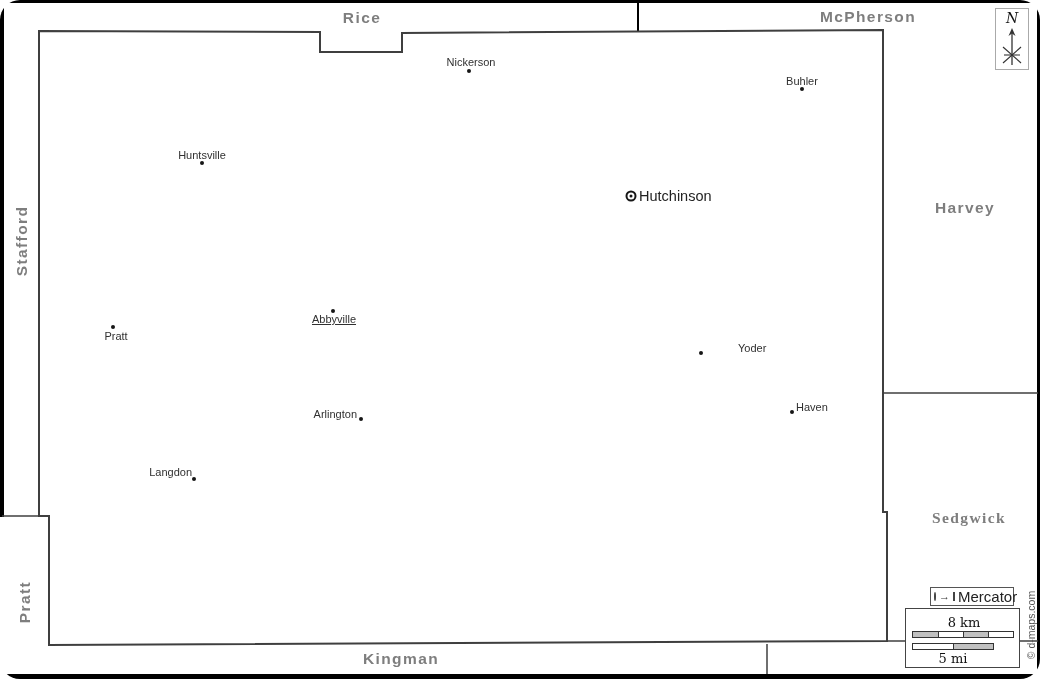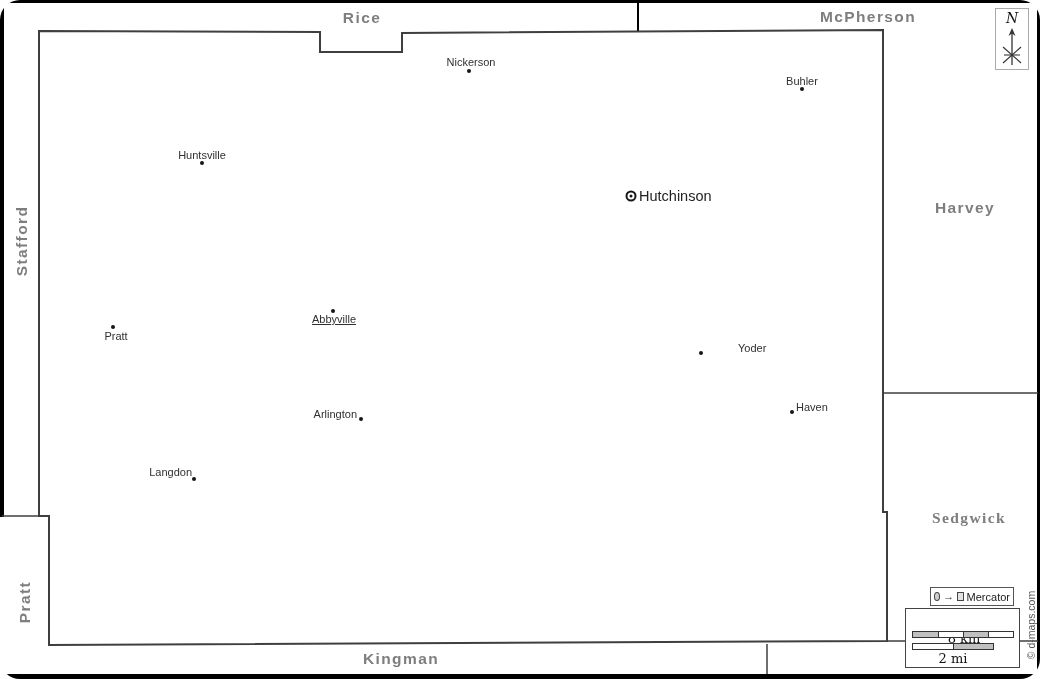--- a/index.html
+++ b/index.html
@@ -38,21 +38,21 @@
   }
   
   .mercator-box{
     position:absolute;left:930px;top:587px;width:84px;height:19px;z-index:4;
     border:1px solid #555;background:#fff;display:flex;align-items:center;gap:3px;
     padding:0 3px;box-sizing:border-box;
   }
   .legend-circle{width:9px;height:9px;border:1px solid #444;border-radius:50%;background:#cfcfcf;box-sizing:border-box;}
   .legend-arrow{font-size:11px;color:#333;line-height:1;}
   .legend-square{width:9px;height:9px;border:1px solid #444;background:#e2e2e2;box-sizing:border-box;}
-  .legend-text{font-size:11px;color:#222;text-align:right;}
+  .legend-text{font-size:15px;color:#222;text-align:right;}
   
   .scale-box{
     position:absolute;left:905px;top:608px;width:115px;height:60px;z-index:4;
     border:1px solid #444;background:#fff;box-sizing:border-box;
   }
   .scale-label{
     position:absolute;font-family:"DejaVu Serif",serif;font-size:13px;color:#111;
     transform:translate(-50%,-50%);white-space:nowrap;
   }
   .bar{position:absolute;display:flex;border:1px solid #333;box-sizing:content-box;height:5px;}
@@ -131,29 +131,29 @@
   </div>
 
   <div class="mercator-box">
     <span class="legend-circle"></span>
     <span class="legend-arrow">→</span>
     <span class="legend-square"></span>
     <span class="legend-text">Mercator</span>
   </div>
 
   <div class="scale-box">
-    <span class="scale-label" style="left:58px;top:13px;margin-top:16px;">8 km</span>
+    <span class="scale-label" style="left:58px;top:13px;">8 km</span>
     <div class="bar" style="left:6px;top:22px;width:100px;">
       <div class="seg f" style="width:25px;"></div>
       <div class="seg e" style="width:25px;"></div>
       <div class="seg f" style="width:25px;"></div>
       <div class="seg e" style="width:25px;"></div>
     </div>
     <div class="bar" style="left:6px;top:34px;width:80px;">
       <div class="seg e" style="width:40px;"></div>
       <div class="seg f" style="width:40px;"></div>
     </div>
-    <span class="scale-label" style="left:47px;top:49px;">2 mi</span>
+    <span class="scale-label" style="left:47px;top:49px;">5 mi</span>
   </div>
 
   <div class="copyright">© d-maps.com</div>
 
 </div>
 
 </body></html>

